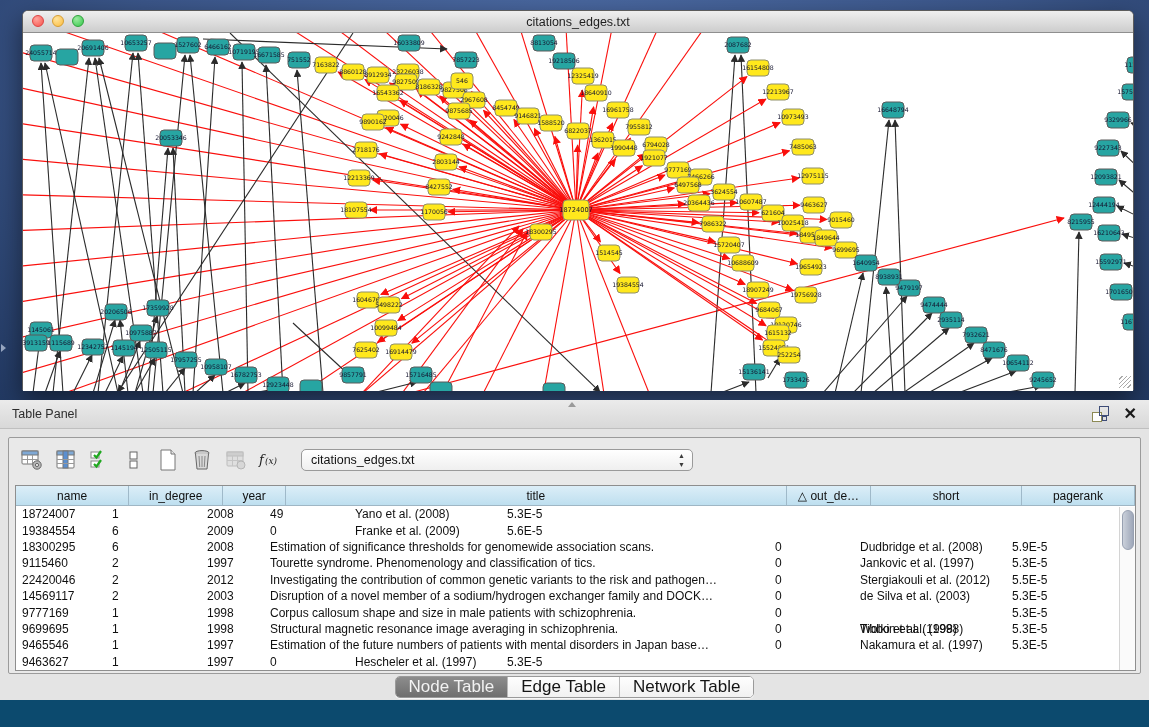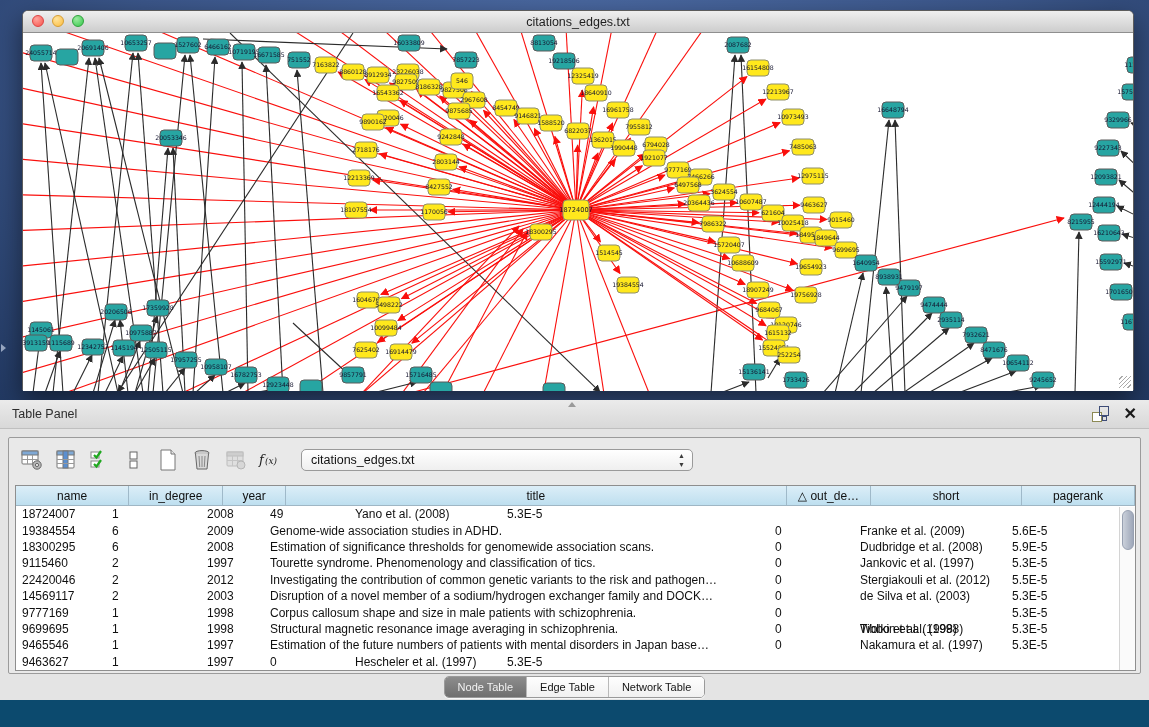--- a/index.html
+++ b/index.html
@@ -63,21 +63,21 @@
   .tbody{position:relative;}
   .tr{display:flex;height:16.4px;align-items:center;}
   .td{font-size:12px;color:#101010;padding-left:6px;white-space:nowrap;overflow:hidden;box-sizing:border-box;}
   .vscroll{position:absolute;right:0;top:21px;bottom:0;width:15px;background:#FAFAFA;border-left:1px solid #D4D4D4;}
   .vthumb{position:absolute;left:2px;top:3px;width:10px;height:38px;border-radius:6px;
     background:linear-gradient(90deg,#CBD1DB,#9EA7B9);border:1px solid #97A0B1;}
 
   .tabstrip{position:absolute;left:0;top:276px;width:100%;display:flex;justify-content:center;}
   .seg{display:flex;border:1px solid #9A9A9A;border-radius:5px;overflow:hidden;height:20px;
     background:#FDFDFD;box-shadow:0 1px 0 rgba(255,255,255,.7);}
-  .seg-btn{padding:0 13px;font-size:11px;display:flex;align-items:center;color:#151515;
+  .seg-btn{padding:0 13px;font-size:17px;display:flex;align-items:center;color:#151515;
     background:linear-gradient(#FEFEFE,#F1F1F1);border-right:1px solid #B9B9B9;}
   .seg-btn:last-child{border-right:none;}
   .seg-btn.sel{background:linear-gradient(#8D8D8D,#6F6F6F);color:#F2F2F2;}
 
   
   .statusbar{position:absolute;left:0;top:700px;width:1149px;height:27px;
     background:linear-gradient(#F1F1F1,#E1E1E1);border-top:1px solid #BDBDBD;
     display:flex;align-items:center;box-sizing:border-box;}
   .sb-fill{flex:1;}
   .mem-label{font-size:11.5px;color:#1f1f1f;margin-right:7px;}
@@ -888,21 +888,20 @@
               <div class="td" style="width: 95px;">1</div>
               <div class="td" style="width: 63px;">2008</div>
               <div class="td" style="width: 85px;">49</div>
               <div class="td" style="width: 152px;">Yano et al. (2008)</div>
               <div class="td" style="width: 114px;">5.3E-5</div>
             </div>
             <div class="tr">
               <div class="td" style="width: 90px;">19384554</div>
               <div class="td" style="width: 95px;">6</div>
               <div class="td" style="width: 63px;">2009</div>
-              <div class="td" style="width: 505px;">Genome-wide association studies in ADHD.</div>
               <div class="td" style="width: 85px;">0</div>
               <div class="td" style="width: 152px;">Franke et al. (2009)</div>
               <div class="td" style="width: 114px;">5.6E-5</div>
             </div>
             <div class="tr">
               <div class="td" style="width: 90px;">18300295</div>
               <div class="td" style="width: 95px;">6</div>
               <div class="td" style="width: 63px;">2008</div>
               <div class="td" style="width: 505px;">Estimation of significance thresholds for genomewide association scans.</div>
               <div class="td" style="width: 85px;">0</div>

